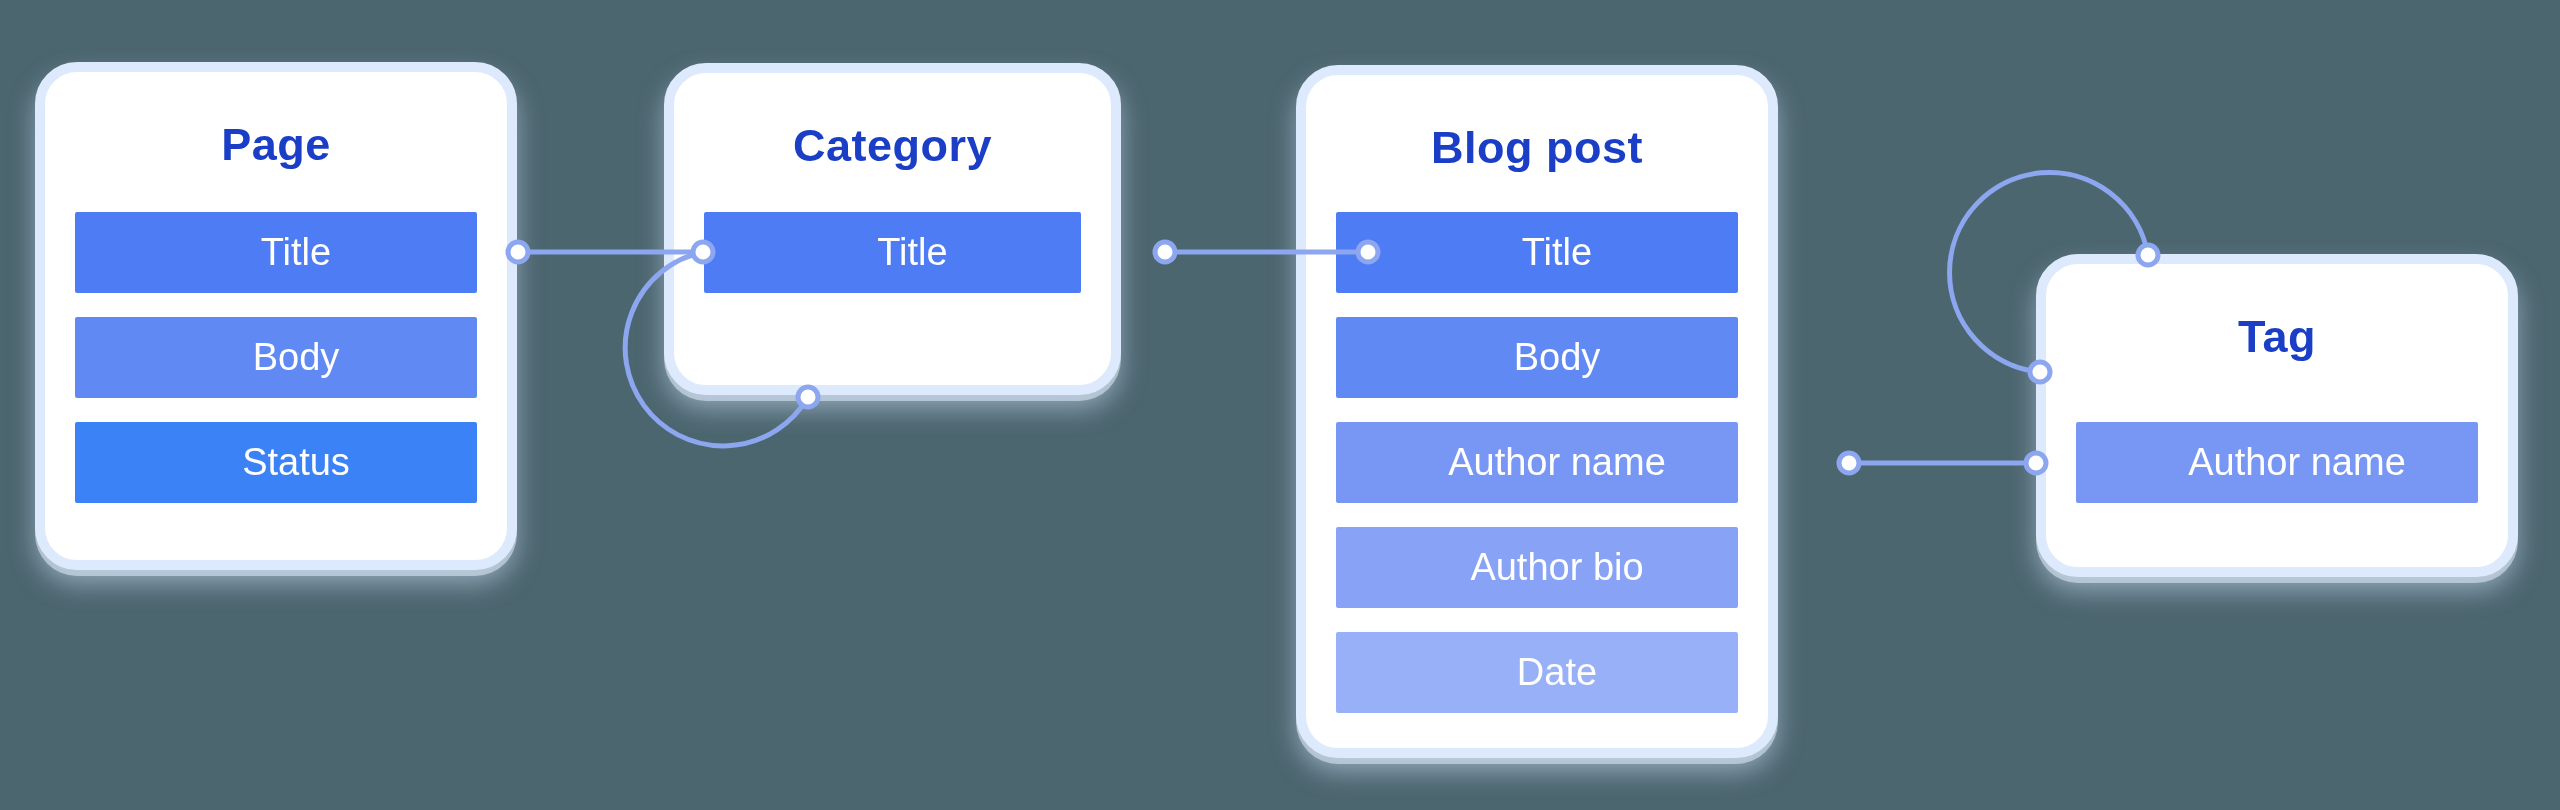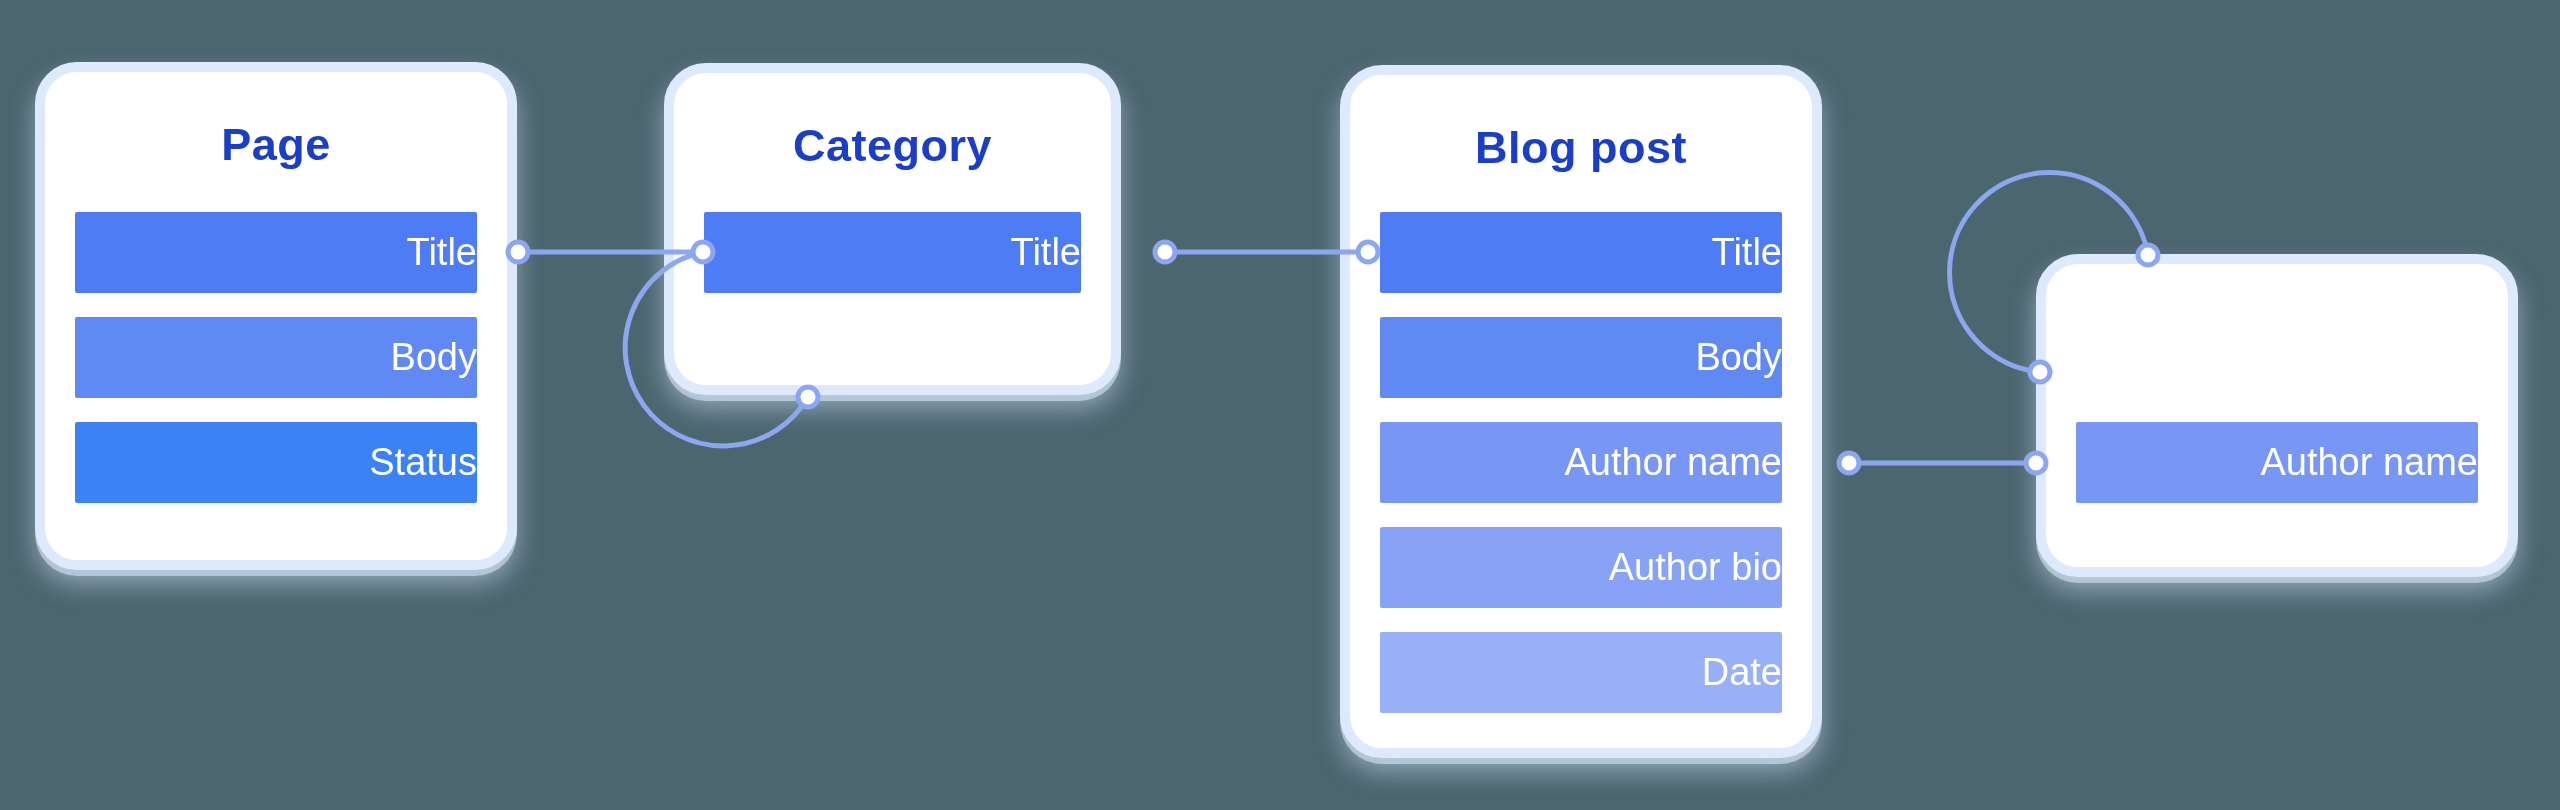--- a/index.html
+++ b/index.html
@@ -20,31 +20,31 @@
 
   .card{
     position:absolute;box-sizing:border-box;
     background:var(--card-fill);
     border:10px solid var(--card-border);
     border-radius:42px;
     box-shadow:0 14px 24px rgba(210,228,252,.5), 0 6px 0 rgba(235,243,253,.55);
   }
   .card-page     {left:35px;  top:62px;  width:482px; height:508px;}
   .card-category {left:664px; top:63px;  width:457px; height:332px;}
-  .card-blogpost {left:1340px;top:65px;  width:482px; height:693px;}
+  .card-blogpost {left:1296px;top:65px;  width:482px; height:693px;}
   .card-tag      {left:2036px;top:254px; width:482px; height:323px;}
 
   .card-header{
     position:absolute;top:50px;left:0;right:0;
     text-align:center;font-size:45px;line-height:45px;font-weight:700;
     color:var(--header-text);letter-spacing:.5px;
   }
   .field{
     position:absolute;left:30px;right:30px;height:81px;
-    line-height:81px;text-align:right;
+    line-height:81px;text-align:center;
     color:var(--field-text);font-size:38px;font-weight:400;
     border-radius:2px;
     padding-left:40px;
   }
   .card-page .f0{top:140px}
   .card-page .f1{top:245px}
   .card-page .f2{top:350px}
   .card-category .f0{top:139px}
   .card-blogpost .f0{top:137px}
   .card-blogpost .f1{top:242px}
@@ -77,20 +77,21 @@
   <div class="card card-blogpost">
     <div class="card-header">Blog post</div>
     <div class="field f0" style="background: rgb(78, 124, 245);">Title</div>
     <div class="field f1" style="background: rgb(97, 137, 243);">Body</div>
     <div class="field f2" style="background: rgb(120, 151, 244);">Author name</div>
     <div class="field f4" style="background: rgb(152, 176, 248);">Date</div>
     <div class="field f3" style="background: rgb(136, 163, 246);">Author bio</div>
   </div>
 
   <div class="card card-tag">
+    <div class="card-header">Tag</div>
     <div class="field f0" style="background: rgb(120, 151, 244);">Author name</div>
   </div>
 
   <svg class="connectors" viewBox="0 0 2560 810" xmlns="http://www.w3.org/2000/svg">
     <path class="wire" d="M 518 252 L 703 252"></path>
     <path class="wire" d="M 1165 252 L 1368 252"></path>
     <path class="wire" d="M 1849 463 L 2036 463"></path>
     <path class="wire" d="M 703 252 A 98 98 0 1 0 808 397"></path>
     <path class="wire" d="M 2148 255 A 100 100 0 1 0 2040 372"></path>
 

